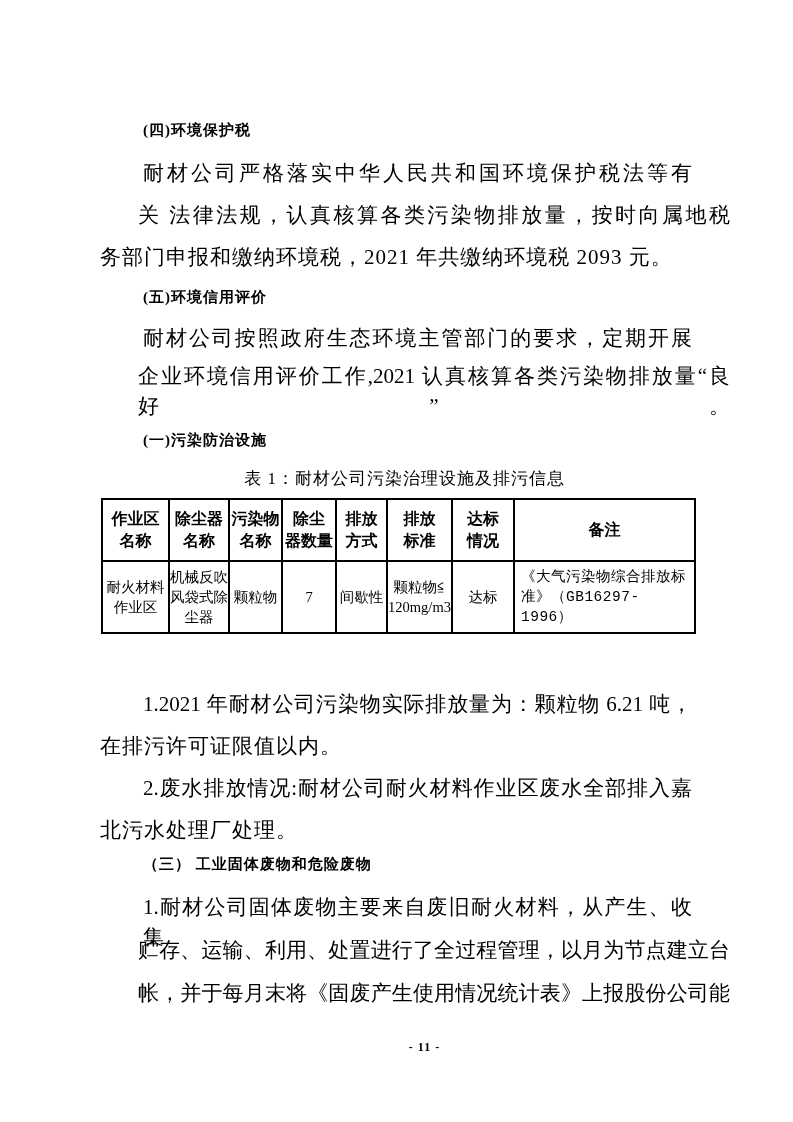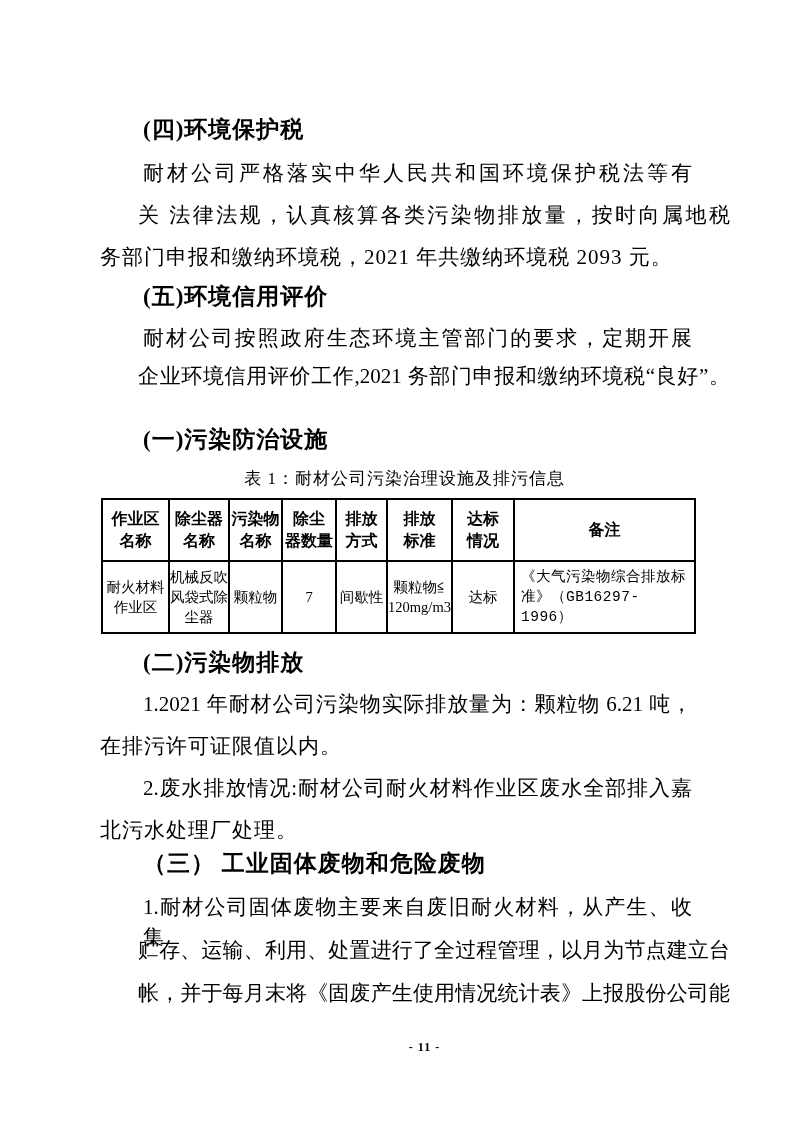--- a/index.html
+++ b/index.html
@@ -27,21 +27,21 @@
     text-align-last: justify;
     text-justify: inter-character;
     letter-spacing: 0;
   }
   .ln.indent { left: 143px; width: 549px; }
   .ln.full   { left: 100px; width: 592px; margin-left: 38px; }
 
   .h-kai {
     position: absolute;
     left: 143px;
-    font-size: 23px;
+    font-size: 15px;
     font-weight: bold;
     line-height: 30px;
     white-space: nowrap;
     letter-spacing: 1px;
   }
   .h-hei {
     position: absolute;
     left: 143px;
     font-size: 22px;
     font-weight: bold;
@@ -111,21 +111,21 @@
 
 <div class="page">
 
   <div class="h-kai" style="top:115px">(四)环境保护税</div>
   <div class="ln just indent" style="top:158px">耐材公司严格落实中华人民共和国环境保护税法等有</div>
   <div class="ln just full" style="top:200px">关 法律法规，认真核算各类污染物排放量，按时向属地税</div>
   <div class="ln" style="top:242px; left:100px">务部门申报和缴纳环境税，2021 年共缴纳环境税 2093 元。</div>
 
   <div class="h-kai" style="top:282px">(五)环境信用评价</div>
   <div class="ln just indent" style="top:323px">耐材公司按照政府生态环境主管部门的要求，定期开展</div>
-  <div class="ln just full" style="top:361px">企业环境信用评价工作,2021 务部门申报和缴纳环境税“良好”。</div>
+  <div class="ln just full" style="top:361px">企业环境信用评价工作,2021 认真核算各类污染物排放量“良好”。</div>
 
   <div class="h-kai" style="top:425px">(一)污染防治设施</div>
 
   <div class="caption">表 1：耐材公司污染治理设施及排污信息</div>
 
   <table class="info">
     <colgroup>
       <col style="width:67px">
         <col style="width:60px">
         <col style="width:53px">
@@ -164,21 +164,20 @@
       <td>间歇性</td>
       <td>颗粒物≦
 120mg/m3</td>
       <td>达标</td>
       <td class="remark">《大气污染物综合排放标
 准》（GB16297-1996）</td>
     </tr>
   </tbody>
     </table>
 
-  <div class="h-kai" style="top:648px">(二)污染物排放</div>
   <div class="ln just indent" style="top:689px">1.2021 年耐材公司污染物实际排放量为：颗粒物 6.21 吨，</div>
   <div class="ln" style="top:731px; left:100px">在排污许可证限值以内。</div>
   <div class="ln just indent" style="top:773px">2.废水排放情况:耐材公司耐火材料作业区废水全部排入嘉</div>
   <div class="ln" style="top:815px; left:100px">北污水处理厂处理。</div>
 
   <div class="h-kai" style="top:849px">（三） 工业固体废物和危险废物</div>
   <div class="ln just indent" style="top:892px">1.耐材公司固体废物主要来自废旧耐火材料，从产生、收集、</div>
   <div class="ln just full" style="top:935px">贮存、运输、利用、处置进行了全过程管理，以月为节点建立台</div>
   <div class="ln just full" style="top:978px">帐，并于每月末将《固废产生使用情况统计表》上报股份公司能</div>
 

